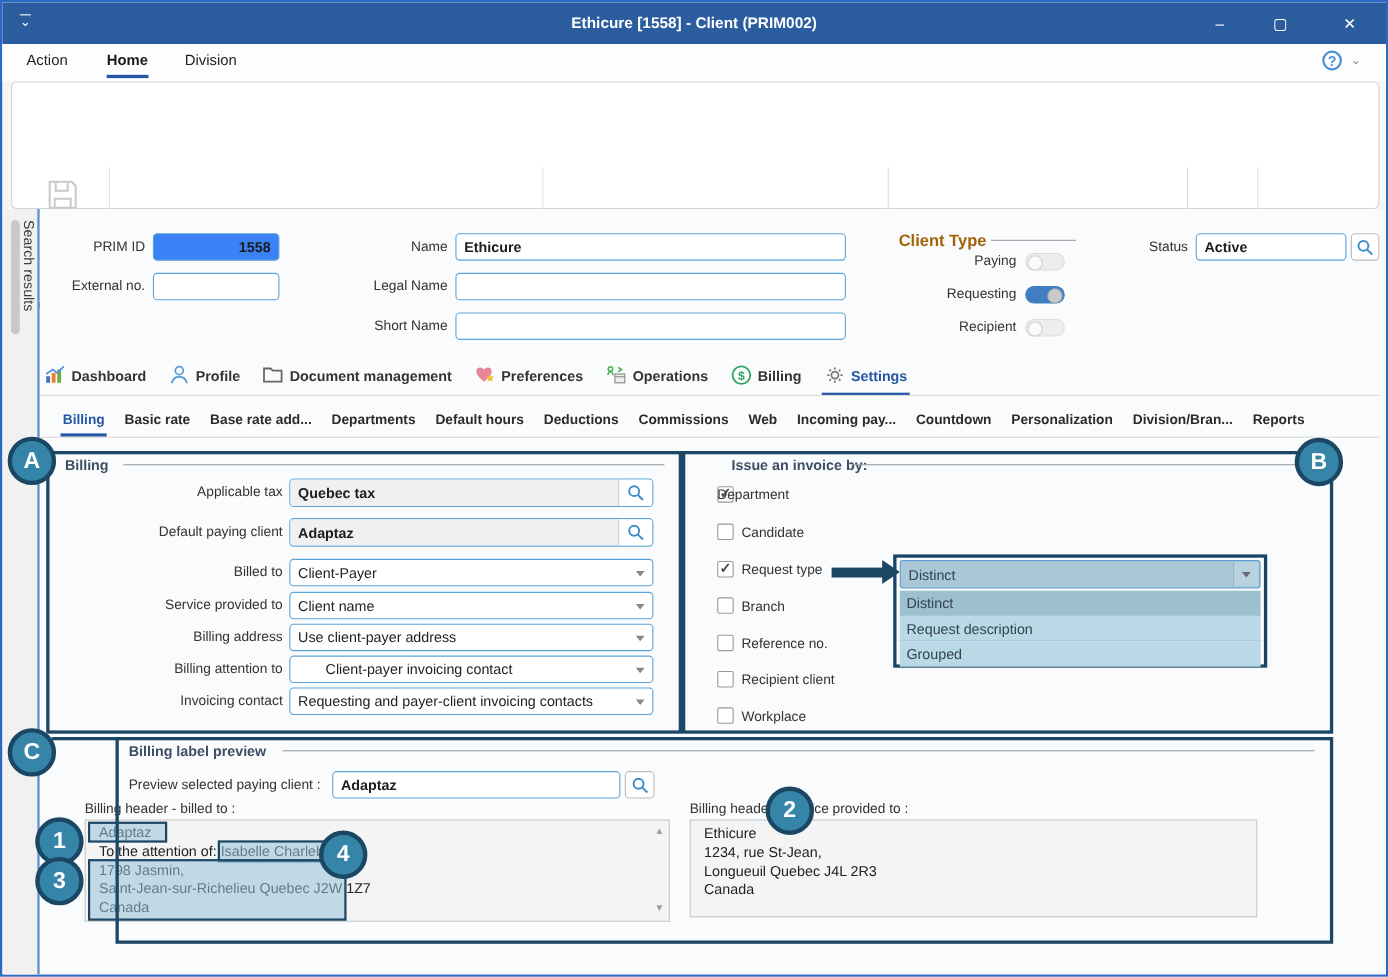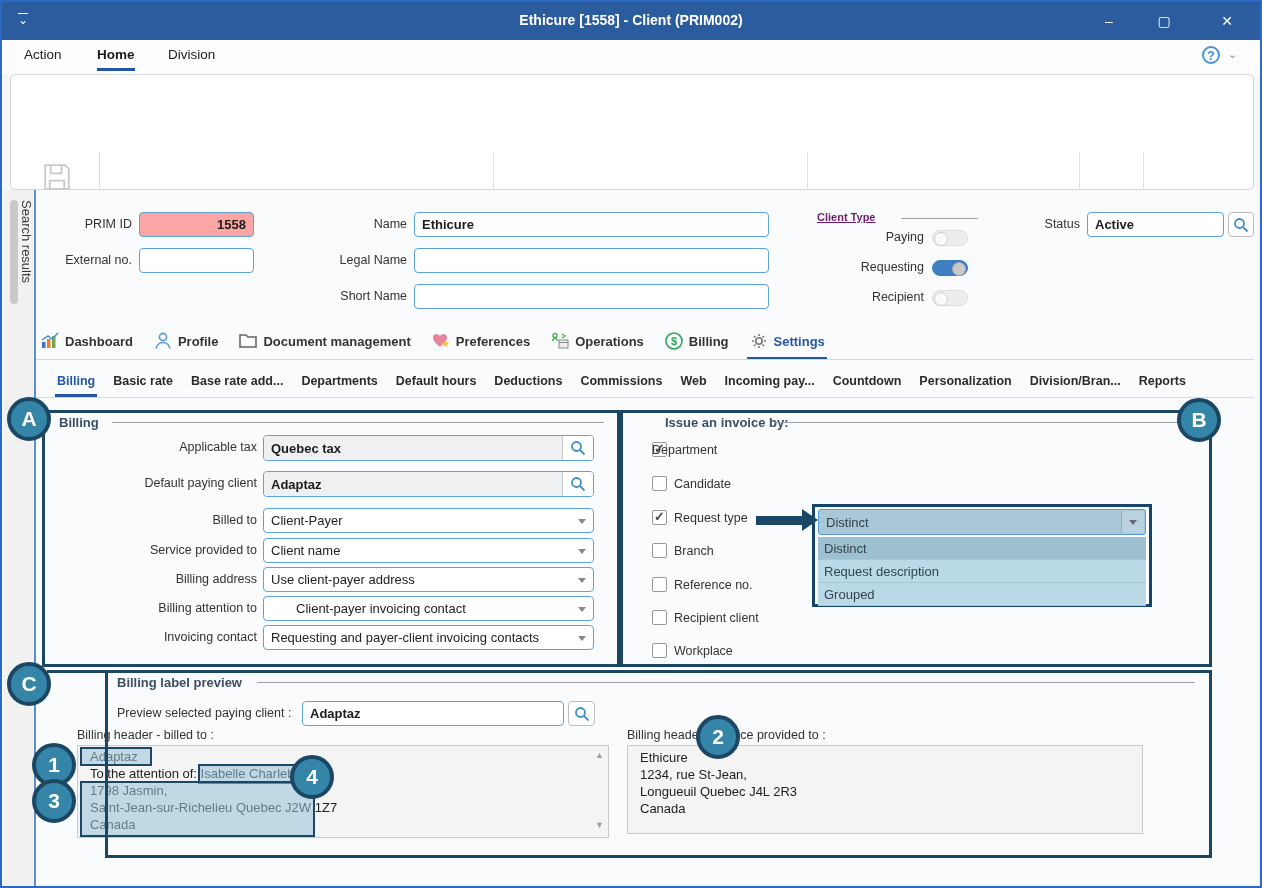--- a/index.html
+++ b/index.html
@@ -31,21 +31,21 @@
   
   .rail{position:absolute;left:2px;top:188px;width:30px;height:696px;background:#f1f1f1;border-right:1px solid #dcdcdc;}
   .rail-bar{position:absolute;left:6px;top:10px;width:8px;height:104px;background:#c9c9c9;border-radius:4px;}
   .vtab-text{position:absolute;left:15px;top:10px;writing-mode:vertical-rl;font-size:13px;color:#3a3a3a;}
   .blue-edge{position:absolute;left:32px;top:188px;width:2px;height:696px;background:#5b8fd0;}
   
   .content-bg{position:absolute;left:34px;top:188px;right:2px;bottom:2px;background:#fafbfc;}
   .lb{position:absolute;font-size:12.5px;color:#333;}
   .lb.r{text-align:right;}
   .tb{position:absolute;background:#fff;border:1.5px solid #5ba3d9;border-radius:4px;box-sizing:border-box;font-size:13px;color:#1c1c1c;display:flex;align-items:center;padding:0 7px;font-weight:bold;}
-  .tb.ro{background:#fca5a5;justify-content:flex-end;}
+  .tb.ro{background:#3b82f6;justify-content:flex-end;}
   .cbx{position:absolute;background:#fff;border:1.5px solid #5ba3d9;border-radius:4px;box-sizing:border-box;font-size:13px;color:#222;display:flex;align-items:center;padding:0 7px;}
   .cbx .arr{position:absolute;right:7px;top:50%;margin-top:-2px;width:0;height:0;border-left:4px solid transparent;border-right:4px solid transparent;border-top:5px solid #888;}
   .lk{position:absolute;border:1.5px solid #5ba3d9;border-radius:4px;box-sizing:border-box;display:flex;overflow:hidden;background:#fff;}
   .lk .txt{flex:1;background:#eef0f1;display:flex;align-items:center;padding:0 7px;font-size:13px;font-weight:bold;color:#1c1c1c;}
   .lk .mag{width:30px;display:flex;align-items:center;justify-content:center;border-left:1px solid #c9c9c9;background:#fff;}
   .magbtn{position:absolute;background:#fff;border:1px solid #bcbcbc;border-radius:4px;box-sizing:border-box;display:flex;align-items:center;justify-content:center;}
   .gtitle{position:absolute;font-size:13px;font-weight:bold;color:#3d4d63;}
   .gline{position:absolute;height:1px;background:#9aa0a6;}
   
   .tgl{position:absolute;width:36px;height:16px;border-radius:8px;background:#ededed;border:1px solid #dcdcdc;box-sizing:border-box;}
@@ -324,21 +324,21 @@
   <div class="lb r" style="left:40px;top:251px;width:90px;">External no.</div>
   <div class="tb" style="left:137px;top:246px;width:115px;height:25px;"></div>
 
   <div class="lb r" style="left:315px;top:215px;width:90px;">Name</div>
   <div class="tb" style="left:412px;top:210px;width:355px;height:25px;">Ethicure</div>
   <div class="lb r" style="left:315px;top:251px;width:90px;">Legal Name</div>
   <div class="tb" style="left:412px;top:246px;width:355px;height:25px;"></div>
   <div class="lb r" style="left:315px;top:287px;width:90px;">Short Name</div>
   <div class="tb" style="left:412px;top:282px;width:355px;height:25px;"></div>
 
-  <div class="gtitle" style="left:815px;top:209px;font-size:11px;color:#701a75;text-decoration:underline;">Client Type</div>
+  <div class="gtitle" style="left:815px;top:209px;font-size:15px;color:#a16207;">Client Type</div>
   <div class="gline" style="left:899px;top:216px;width:77px;"></div>
   <div class="lb r" style="left:822px;top:228px;width:100px;">Paying</div>
   <div class="tgl" style="left:930px;top:228px;">
       <span class="knob"></span>
     </div>
   <div class="lb r" style="left:822px;top:258px;width:100px;">Requesting</div>
   <div class="tgl on" style="left:930px;top:258px;">
       <span class="knob"></span>
     </div>
   <div class="lb r" style="left:822px;top:288px;width:100px;">Recipient</div>

